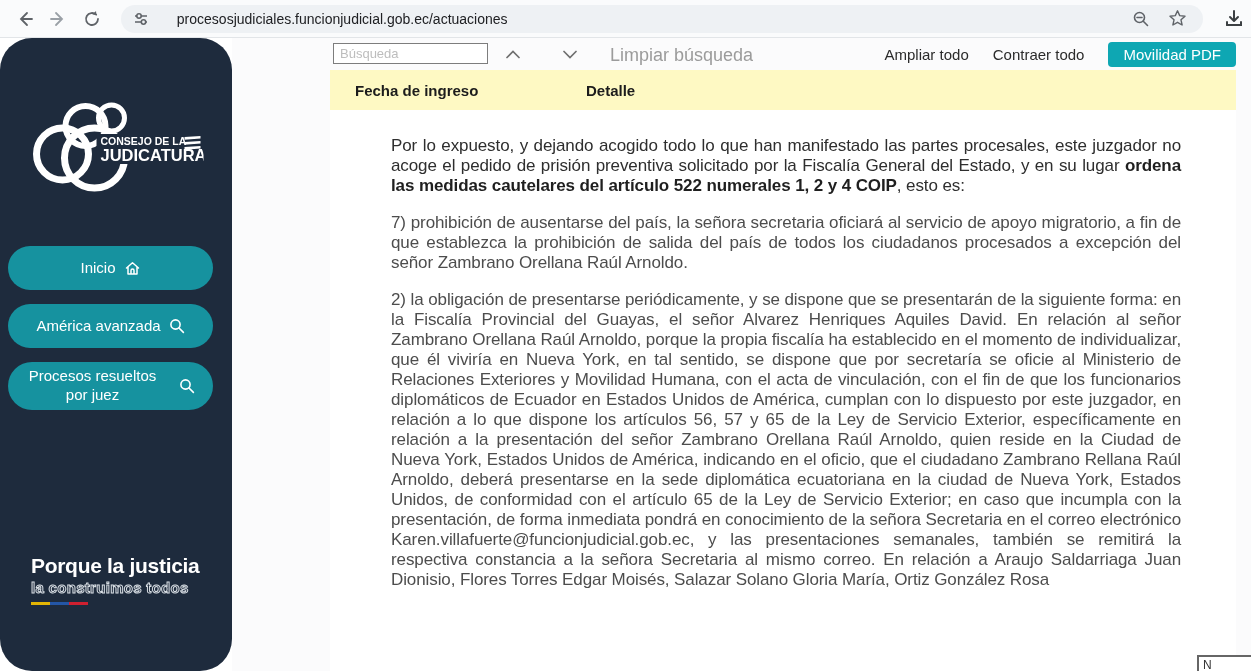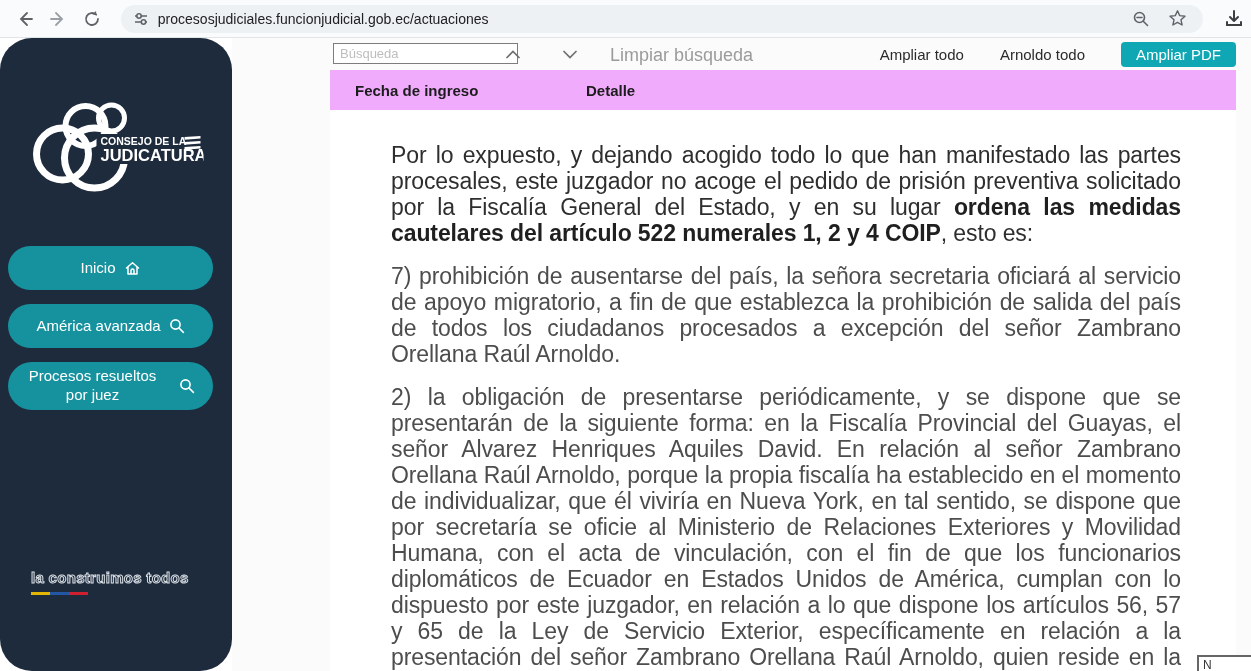--- a/index.html
+++ b/index.html
@@ -3,59 +3,59 @@
 <meta charset="utf-8">
 <style>
   * { margin:0; padding:0; box-sizing:border-box; }
   html,body { width:1251px; height:671px; overflow:hidden; font-family:"Liberation Sans",sans-serif; background:#fff; }
   .stage { position:relative; width:1251px; height:671px; overflow:hidden; }
 
   
   .chrome { position:absolute; left:0; top:0; width:1251px; height:38px; background:#fafbfc; border-bottom:1px solid #e2e5e8; display:flex; align-items:center; }
   .nav-ico { width:34px; height:34px; display:flex; align-items:center; justify-content:center; cursor:pointer; }
   .omnibox { margin-left:12px; width:1095px; height:28px; background:#eef1f4; border-radius:14px; display:flex; align-items:center; padding:0 12px; }
-  .omnibox .url { font-size:14px; color:#202124; margin-left:9px; flex:1; }
+  .omnibox .url { font-size:14px; color:#202124; margin-left:28px; flex:1; }
   .omni-icos { display:flex; align-items:center; gap:18px; margin-right:4px; }
   .dl-ico { margin-left:14px; }
 
   
   .sidebar { position:absolute; left:0; top:38px; width:232px; height:633px; background:#1e2b3d;border-radius:32px; }
   .logo-wrap { position:absolute; left:50%; transform:translateX(-50%); top:58px; width:175px; }
   .side-btn { position:absolute; left:8px; width:205px; background:#16929f; border:none; border-radius:24px; color:#fff; font-size:15px; font-family:"Liberation Sans",sans-serif; display:flex; align-items:center; justify-content:center; gap:8px; cursor:pointer; text-align:center; line-height:1.25; padding:6px 18px; }
   .btn-inicio { top:208px; height:44px; }
   .btn-busqueda { top:266px; height:44px; }
   .btn-procesos { top:324px; height:48px;gap:20px; }
   .slogan { position:absolute; left:31px; top:516px; }
   .slogan-1 { color:#fff; font-weight:bold; font-size:21px; letter-spacing:-0.3px; }
-  .slogan-2 { color:rgba(30,43,61,0.05); -webkit-text-stroke:1px #d7dde3; font-weight:bold; font-size:15px; margin-top:15px; letter-spacing:0.3px; }
+  .slogan-2 { color:rgba(30,43,61,0.05); -webkit-text-stroke:1px #d7dde3; font-weight:bold; font-size:15px; margin-top:1px; letter-spacing:0.3px; }
   .flagbar { margin-top:6px; display:flex; }
   .flagbar span { width:19px; height:3px; display:inline-block; }
 
   
   .main { position:absolute; left:232px; top:38px; width:1019px; height:633px; background:#fbfbfc; }
   .content-col { position:absolute; left:98px; top:0; width:906px; height:633px; }
 
   .toolbar { position:absolute; left:0; top:3px; width:100%; height:26px; }
-  .search-input { position:absolute; left:3px; top:2px; width:185px; height:21px; border:1px solid #7d7d7d; background:#fff; font-size:13px; padding:0 6px; color:#444; font-family:"Liberation Sans",sans-serif; }
+  .search-input { position:absolute; left:3px; top:2px; width:155px; height:21px; border:1px solid #7d7d7d; background:#fff; font-size:13px; padding:0 6px; color:#444; font-family:"Liberation Sans",sans-serif; }
   .search-input::placeholder { color:#bdbdbd; }
   .chev { position:absolute; top:5px; width:22px; height:16px; cursor:pointer; display:flex; align-items:center; justify-content:center; }
   .chev-up { left:172px; }
   .chev-down { left:229px; }
   .clear-btn { position:absolute; left:280px; top:4px; font-size:18px; color:#9b9b9b; cursor:pointer; }
-  .right-actions { position:absolute; right:0; top:0; height:26px; display:flex; align-items:center; gap:36px; }
+  .right-actions { position:absolute; right:0; top:0; height:26px; display:flex; align-items:center; gap:24px; }
   .txt-action { font-size:15px; color:#2b2b2b; cursor:pointer; }
   .export-btn { background:#0ea7b3; color:#fff; border:none; border-radius:4px; font-size:15px; padding:4px 15px; cursor:pointer; font-family:"Liberation Sans",sans-serif; }
 
-  .grid-header { position:absolute; left:0; top:32px; width:906px; height:40px; background:#f0abfc; }
+  .grid-header { position:absolute; left:0; top:32px; width:906px; height:40px; background:#fef9c3; }
   .col-head { position:absolute; top:12px; font-size:15px; font-weight:bold; color:#1c1c1c; }
   .col-fecha { left:25px; }
   .col-detalle { left:256px;text-align:right; }
 
   .doc { position:absolute; left:0; top:72px; width:906px; height:561px; background:#fff; padding:26px 55px 0 61px; overflow:hidden; }
-  .doc p { font-size:23px; line-height:26px; text-align:justify; margin-bottom:17px; letter-spacing:-0.1px;margin-top:6px; }
+  .doc p { font-size:17px; line-height:20px; text-align:justify; margin-bottom:17px; letter-spacing:-0.1px; }
   .p-dark { color:#2e2e2e; }
   .p-gray { color:#4d4d4d; }
   .doc b { color:#1f1f1f; }
 
   .corner-box { position:absolute; left:1197px; top:655px; width:58px; height:22px; background:#fff; border:2px solid #666; font-size:12px; color:#333; padding:1px 4px; overflow:hidden; }
 
   svg { display:block; }
 </style>
 </head>
 <body>
@@ -154,20 +154,21 @@
       <span style="max-width:150px;">Procesos resueltos por juez</span>
       <span>
         <svg width="16" height="16" viewBox="0 0 16 16">
             <circle cx="6.5" cy="6.5" r="4.6" stroke="#fff" stroke-width="1.6" fill="none"></circle>
             <path d="M10 10 L14.4 14.4" stroke="#fff" stroke-width="1.6" stroke-linecap="round"></path>
           </svg>
       </span>
     </button>
 
     <div class="slogan">
+      <div class="slogan-1">Porque la justicia</div>
       <div class="slogan-2">la construimos todos</div>
       <div class="flagbar">
         <span style="background:#e3b505;"></span>
           <span style="background:#2456a6;"></span>
           <span style="background:#cf2030;"></span>
       </div>
     </div>
   </div>
 
   <div class="main">
@@ -181,22 +182,22 @@
             </svg>
         </span>
         <span class="chev chev-down">
           <svg width="14" height="9" viewBox="0 0 14 9">
               <path d="M1 1.5 L7 7.5 L13 1.5" stroke="#6f6f6f" stroke-width="1.7" fill="none" stroke-linecap="round"></path>
             </svg>
         </span>
         <span class="clear-btn">Limpiar búsqueda</span>
         <div class="right-actions">
           <span class="txt-action">Ampliar todo</span>
-          <span class="txt-action">Arnoldo todo</span>
-          <button class="export-btn">Ampliar PDF</button>
+          <span class="txt-action">Contraer todo</span>
+          <button class="export-btn">Movilidad PDF</button>
         </div>
       </div>
 
       <div class="grid-header">
         <span class="col-head col-fecha">Fecha de ingreso</span>
         <span class="col-head col-detalle">Detalle</span>
       </div>
 
       <div class="doc">
         <p class="p-dark"><span>Por lo expuesto, y dejando acogido todo lo que han manifestado las partes procesales, este juzgador no acoge el pedido de prisión preventiva solicitado por la Fiscalía General del Estado, y en su lugar </span><b>ordena las medidas cautelares del artículo 522 numerales 1, 2 y 4 COIP</b><span>, esto es:</span></p>

